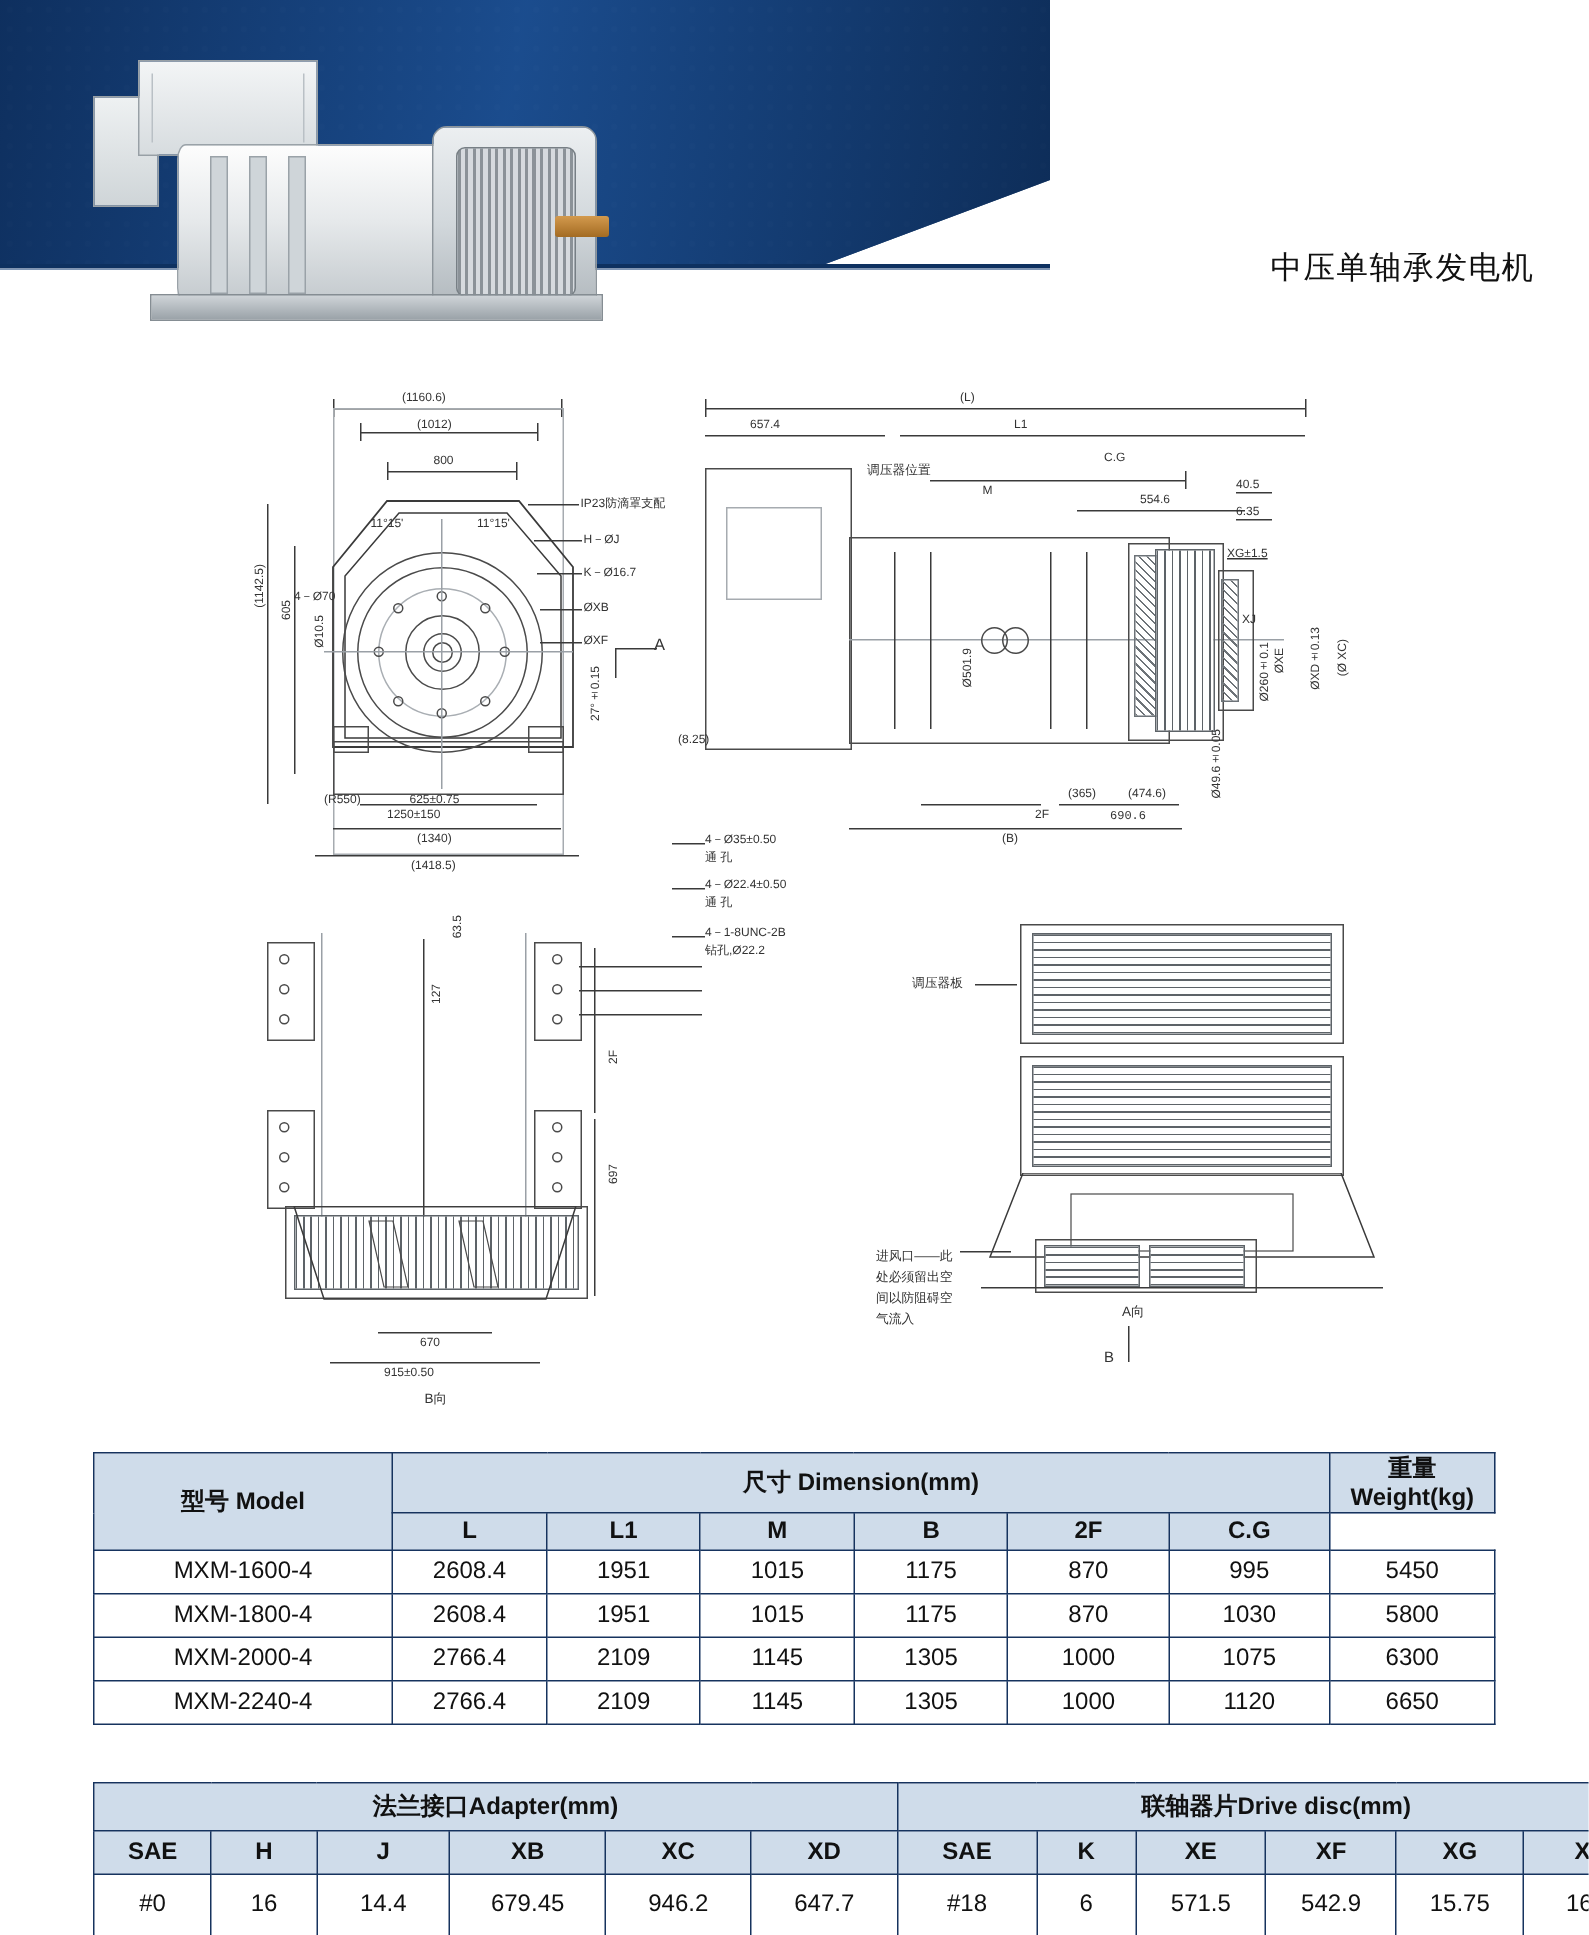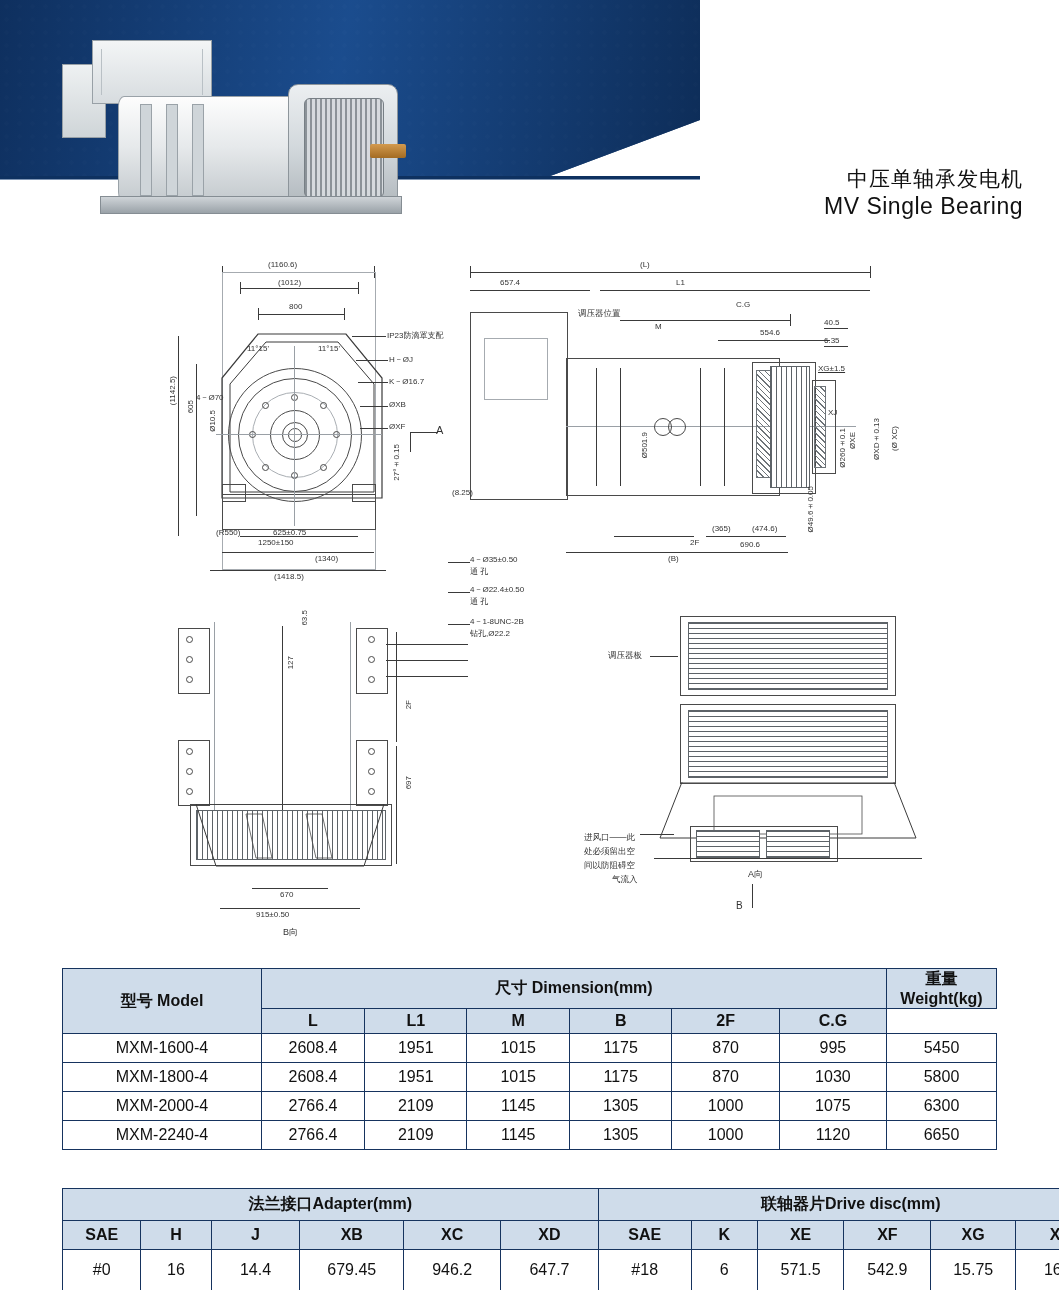--- a/index.html
+++ b/index.html
@@ -161,21 +161,20 @@
     <div class="gen-fin" style="left:126px;top:86px;width:10px;height:90px;"></div>
     <div class="gen-fin" style="left:152px;top:86px;width:10px;height:90px;"></div>
     <div class="gen-drum"></div>
     <div class="gen-grille"></div>
     <div class="gen-shaft"></div>
     <div class="gen-base"></div>
   </div>
 
   <div class="header-title">
     <div class="title-cn">中压单轴承发电机</div>
-    <div class="title-en">MV Single Bearing</div>
   </div>
 </div>
 
 <div class="drawing">
 
   <div>
 
     <div class="ln h" style="left:222px;top:36px;width:152px;"></div>
     <div class="ln h" style="left:240px;top:52px;width:118px;"></div>
     <div class="ln h" style="left:258px;top:78px;width:86px;"></div>
@@ -240,21 +239,21 @@
     <div class="ln v" style="left:196px;top:128px;height:152px;"></div>
 
     <div class="dim-text" style="left:196px;top:156px;">4－Ø70</div>
     <div class="dim-text vline" style="left:392px;top:208px;">27°±0.15</div>
 
     <div class="dim-text" style="left:216px;top:292px;">(R550)</div>
     <div class="dim-text" style="left:273px;top:292px;">625±0.75</div>
     <div class="ln h" style="left:240px;top:300px;width:118px;"></div>
     <div class="dim-text" style="left:258px;top:302px;">1250±150</div>
     <div class="ln h" style="left:222px;top:316px;width:152px;"></div>
-    <div class="dim-text" style="left:278px;top:318px;margin-left:37px;">(1340)</div>
+    <div class="dim-text" style="left:278px;top:318px;">(1340)</div>
     <div class="ln h" style="left:210px;top:334px;width:176px;"></div>
     <div class="dim-text" style="left:274px;top:336px;">(1418.5)</div>
 
     <div class="dim-text" style="left:436px;top:188px;font-size:11px;">A</div>
     <div class="ln h" style="left:410px;top:196px;width:28px;"></div>
     <div class="ln v" style="left:410px;top:196px;height:20px;"></div>
   </div>
 
   <div>
     <div class="ln h" style="left:470px;top:36px;width:400px;"></div>
@@ -304,21 +303,21 @@
     <div class="dim-text vline" style="left:838px;top:192px;">Ø260±0.1</div>
     <div class="dim-text vline" style="left:890px;top:190px;">(Ø XC)</div>
     <div class="dim-text vline" style="left:806px;top:250px;">Ø49.6±0.05</div>
 
     <div class="dim-text" style="left:452px;top:252px;">(8.25)</div>
     <div class="ln h" style="left:614px;top:300px;width:80px;"></div>
     <div class="ln h" style="left:706px;top:300px;width:80px;"></div>
     <div class="dim-text" style="left:690px;top:302px;">2F</div>
     <div class="dim-text" style="left:712px;top:288px;">(365)</div>
     <div class="dim-text" style="left:752px;top:288px;">(474.6)</div>
-    <div class="dim-text" style="left:740px;top:304px;">690.6</div>
+    <div class="dim-text" style="left:740px;top:304px;font-family:Liberation Mono, monospace;">690.6</div>
     <div class="ln h" style="left:566px;top:316px;width:222px;"></div>
     <div class="dim-text" style="left:668px;top:318px;">(B)</div>
   </div>
 
   <div>
     <div class="box" style="left:178px;top:392px;width:30px;height:64px;"></div>
     <div class="box" style="left:178px;top:504px;width:30px;height:64px;"></div>
     <div class="box" style="left:356px;top:392px;width:30px;height:64px;"></div>
     <div class="box" style="left:356px;top:504px;width:30px;height:64px;"></div>
     <div class="lnl v" style="left:214px;top:386px;height:190px;"></div>
@@ -383,21 +382,21 @@
     <div class="grille-h" style="left:696px;top:594px;width:62px;height:26px;"></div>
     <div class="grille-h" style="left:766px;top:594px;width:62px;height:26px;"></div>
     <div class="ln h" style="left:654px;top:622px;width:268px;"></div>
 
     <div class="ln h" style="left:650px;top:420px;width:28px;"></div>
     <div class="dim-text cn" style="left:608px;top:414px;">调压器板</div>
 
     <div class="dim-text cn" style="left:584px;top:596px;">进风口——此</div>
     <div class="dim-text cn" style="left:584px;top:610px;">处必须留出空</div>
     <div class="dim-text cn" style="left:584px;top:624px;">间以防阻碍空</div>
-    <div class="dim-text cn" style="left:584px;top:638px;margin-left:28px;">气流入</div>
+    <div class="dim-text cn" style="left:584px;top:638px;">气流入</div>
     <div class="ln h" style="left:640px;top:598px;width:34px;"></div>
 
     <div class="dim-text" style="left:748px;top:632px;font-size:9px;">A向</div>
     <div class="dim-text" style="left:736px;top:664px;font-size:10px;">B</div>
     <div class="ln v" style="left:752px;top:648px;height:24px;"></div>
   </div>
 </div>
 
 <table class="t1">
   <thead>

